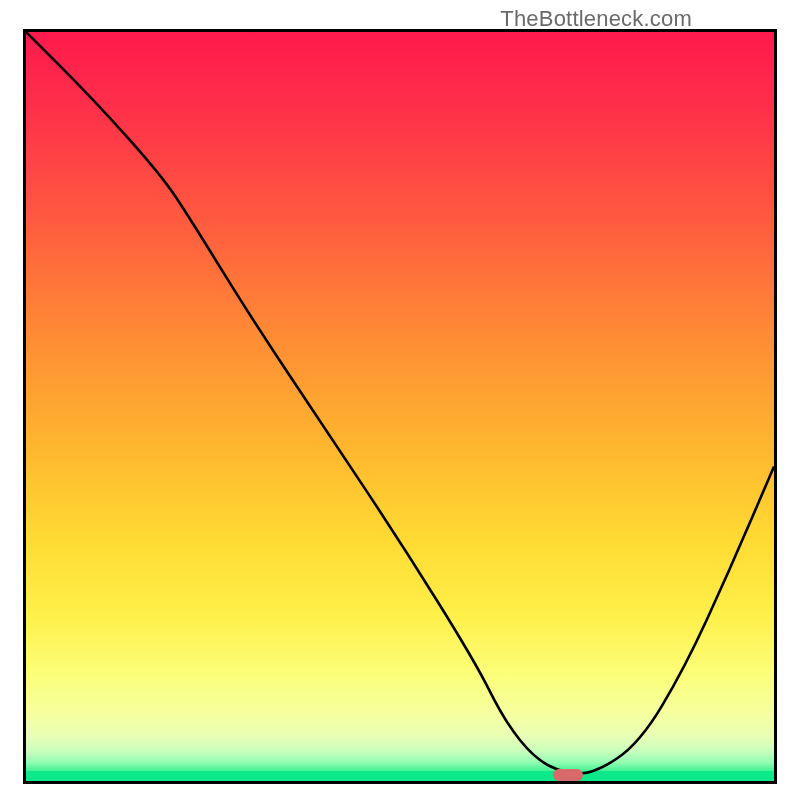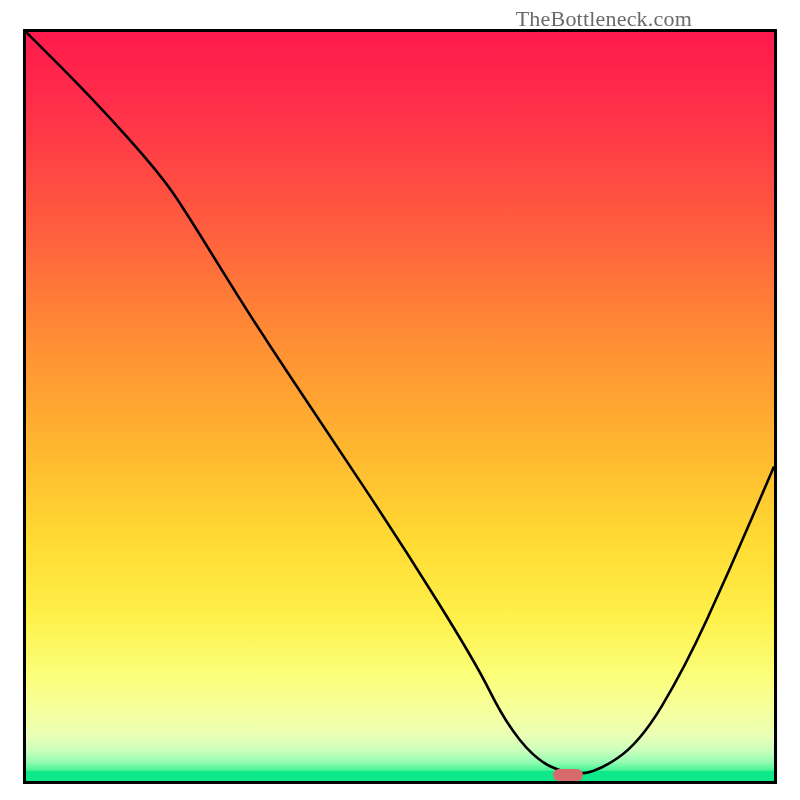--- a/index.html
+++ b/index.html
@@ -8,21 +8,20 @@
     width: 800px;
     height: 800px;
     background: #ffffff;
     font-family: Arial, Helvetica, sans-serif;
     overflow: hidden;
   }
   .wrap {
     position: relative;
     width: 704px;
     height: 800px;
-    font-family: Liberation Serif, serif;
   }
   .watermark {
     position: absolute;
     top: 6px;
     right: 12px;
     color: #6a6a6a;
     font-size: 22px;
     font-weight: 400;
     letter-spacing: 0.2px;
   }

